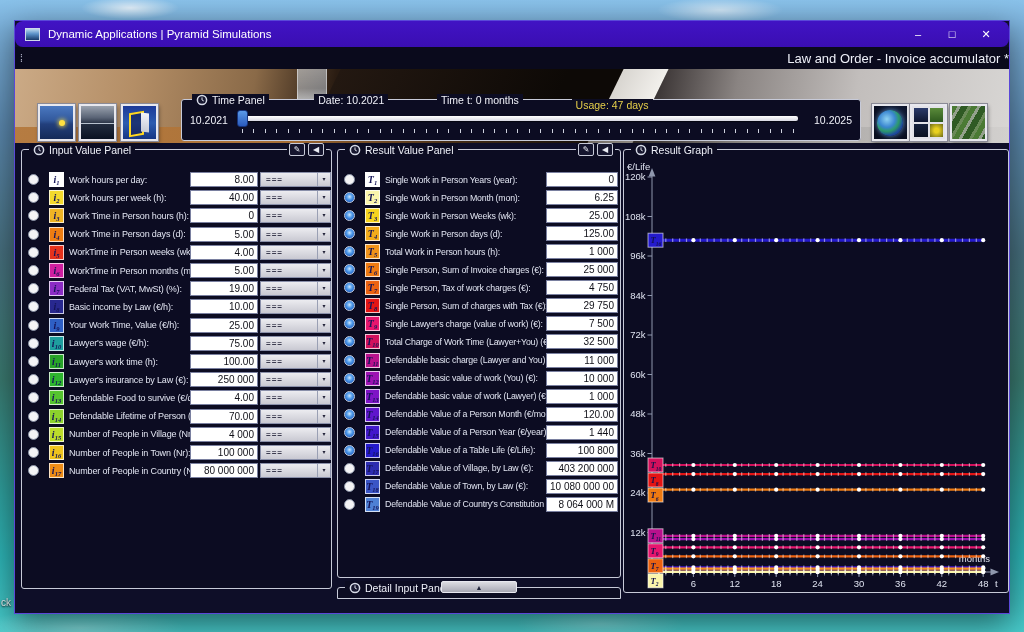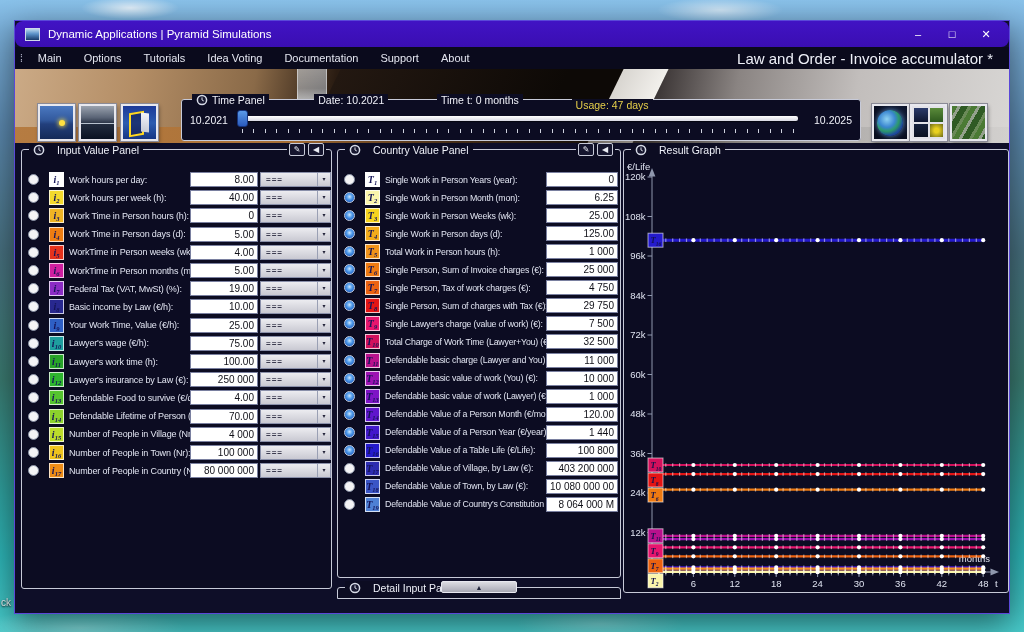--- a/index.html
+++ b/index.html
@@ -23,21 +23,21 @@
     background:linear-gradient(180deg,#4113c4,#3a0eb2); display:flex; align-items:center; padding:0 6px;border-radius:8px; }
   .appico { width:15px; height:13px; margin:0 8px 0 4px;
     background:linear-gradient(180deg,#bcd8ee 0%,#5a90c8 45%,#1a3a6a 100%); border:1px solid #cfd8ea; }
   .wtitle { color:#fff; font-size:11.5px; }
   .wctrls { margin-left:auto; display:flex; }
   .wbtn { width:34px; text-align:center; color:#fff; font-size:11px; line-height:24px; }
   .menubar { position:absolute; left:0; top:26px; right:0; height:22px; background:#0a0a1c;
     display:flex; align-items:center; color:#e4e6f0; font-size:11px; }
   .grip { color:#b8bcd0; font-size:10px; margin:0 5px 0 5px; letter-spacing:-1px; }
   .mitem { padding:0 11px; line-height:22px; }
-  .mright { margin-left:auto; padding-right:16px; font-size:15px; color:#eef0f8; }
+  .mright { margin-left:auto; padding-right:0; font-size:13px; color:#eef0f8; }
 
   
   .banner { position:absolute; left:0; top:48px; right:0; height:74px; overflow:hidden;
     background:linear-gradient(100deg,#cbaa86 0%,#b48e66 12%,#8a6a48 24%,#2a1c12 32%,#1c120c 50%,#100a08 58%,#3a3434 64%,#8a8482 72%,#c2bebc 84%,#d8d6d4 100%); }
   .banner .slab-dark { position:absolute; left:31%; top:-12px; width:33%; height:130%;
     background:linear-gradient(90deg,#231811,#0d0906 70%); transform:skewX(-26deg); }
   .banner .slab-light { position:absolute; left:59.5%; top:-12px; width:4.5%; height:130%;
     background:linear-gradient(90deg,#d8d5d0,#f2f0ec); transform:skewX(-26deg); }
   .banner .glass { position:absolute; left:282px; top:-6px; width:30px; height:46px;
     background:linear-gradient(180deg,rgba(230,238,246,.55),rgba(200,214,228,.5) 55%,rgba(240,246,252,.8));
@@ -63,21 +63,21 @@
     box-shadow:0 0 5px rgba(120,180,240,.7); }
   .t-grid { left:895px; background:#e2e2e8; display:grid; grid-template-columns:1fr 1fr; grid-template-rows:1fr 1fr; gap:2px; padding:2px; }
   .t-grid span:nth-child(1){ background:linear-gradient(180deg,#2a3a6a,#0e1630); }
   .t-grid span:nth-child(2){ background:linear-gradient(180deg,#5a8a3a,#2e5a1e); }
   .t-grid span:nth-child(3){ background:linear-gradient(180deg,#16223e,#0a1020); }
   .t-grid span:nth-child(4){ background:radial-gradient(circle,#e8d020 25%,#6a6a18 100%); }
   .t-road { left:935px; background:repeating-linear-gradient(120deg,#4a7a34 0 5px,#93a08c 5px 8px,#2f5a24 8px 14px,#6a8a58 14px 17px); }
 
   
   .grp { position:absolute; border:1px solid #c7cad8; border-radius:3px; background:#0c0c22; }
-  .glabel { position:absolute; top:-7px; left:7px; display:flex; align-items:center; gap:12px;
+  .glabel { position:absolute; top:-7px; left:7px; display:flex; align-items:center; gap:4px;
     background:#0c0c22; padding:0 4px; height:13px; font-size:10.5px; color:#eef0f8; white-space:nowrap; }
   .clk { width:12px; height:12px; flex:none; }
   .hbtns { position:absolute; top:-7px; right:5px; display:flex; gap:3px; background:#0c0c22; padding:0 2px; }
   .hbtn { width:16px; height:13px; background:#15152e; border:1px solid #c7cad8; border-radius:2px;
     color:#e8eaf2; font-size:8px; line-height:11px; text-align:center; }
 
   
   .time-grp { left:166px; top:78px; width:680px; height:42px; }
   .ttl-row { position:absolute; top:-7px; left:10px; right:10px; height:13px; display:flex; align-items:center; }
   .ttl-row .txt { background:#0c0c22; padding:0 4px; font-size:10.5px; color:#f0f1f8; display:flex; align-items:center; gap:4px; white-space:nowrap; }
@@ -136,29 +136,20 @@
     <span class="wtitle">Dynamic Applications | Pyramid Simulations</span>
     <span class="wctrls">
       <span class="wbtn">–</span>
       <span class="wbtn">□</span>
       <span class="wbtn">✕</span>
     </span>
   </div>
 
   <div class="menubar">
     <span class="grip">⁞</span>
-    <span id="menu-items" style="display:flex">
-        <span class="mitem">Main</span>
-        <span class="mitem">Options</span>
-        <span class="mitem">Tutorials</span>
-        <span class="mitem">Idea Voting</span>
-        <span class="mitem">Documentation</span>
-        <span class="mitem">Support</span>
-        <span class="mitem">About</span>
-      </span>
     <span class="mright">Law and Order - Invoice accumulator *</span>
   </div>
 
   <div class="banner">
     <span class="slab-dark"></span>
     <span class="slab-light"></span>
     <span class="glass"></span>
     <span class="wood"></span>
   </div>
 
@@ -433,21 +424,21 @@
         </div>
       </div>
   </div>
 
   <div class="grp grp-target tgt">
     <div class="glabel">
       <svg class="clk" viewBox="0 0 12 12">
           <circle cx="6" cy="6" r="4.6" fill="#181830" stroke="#d8dce8" stroke-width="1.5"></circle>
           <path d="M6 3.4V6l1.8 1" stroke="#d8dce8" stroke-width="1" fill="none"></path>
         </svg>
-      <span>Country Value Panel</span>
+      <span>Result Value Panel</span>
     </div>
     <div class="hbtns">
       <span class="hbtn">✎</span>
       <span class="hbtn">◀</span>
     </div>
     <div id="target-rows">
         <div class="vrow" style="top: 21px;">
           <span class="radio"></span>
           <span class="ico" style="background: rgb(255, 255, 255);">T<sub>1</sub></span>
           <span class="rlabel">Single Work in Person Years (year):</span>

